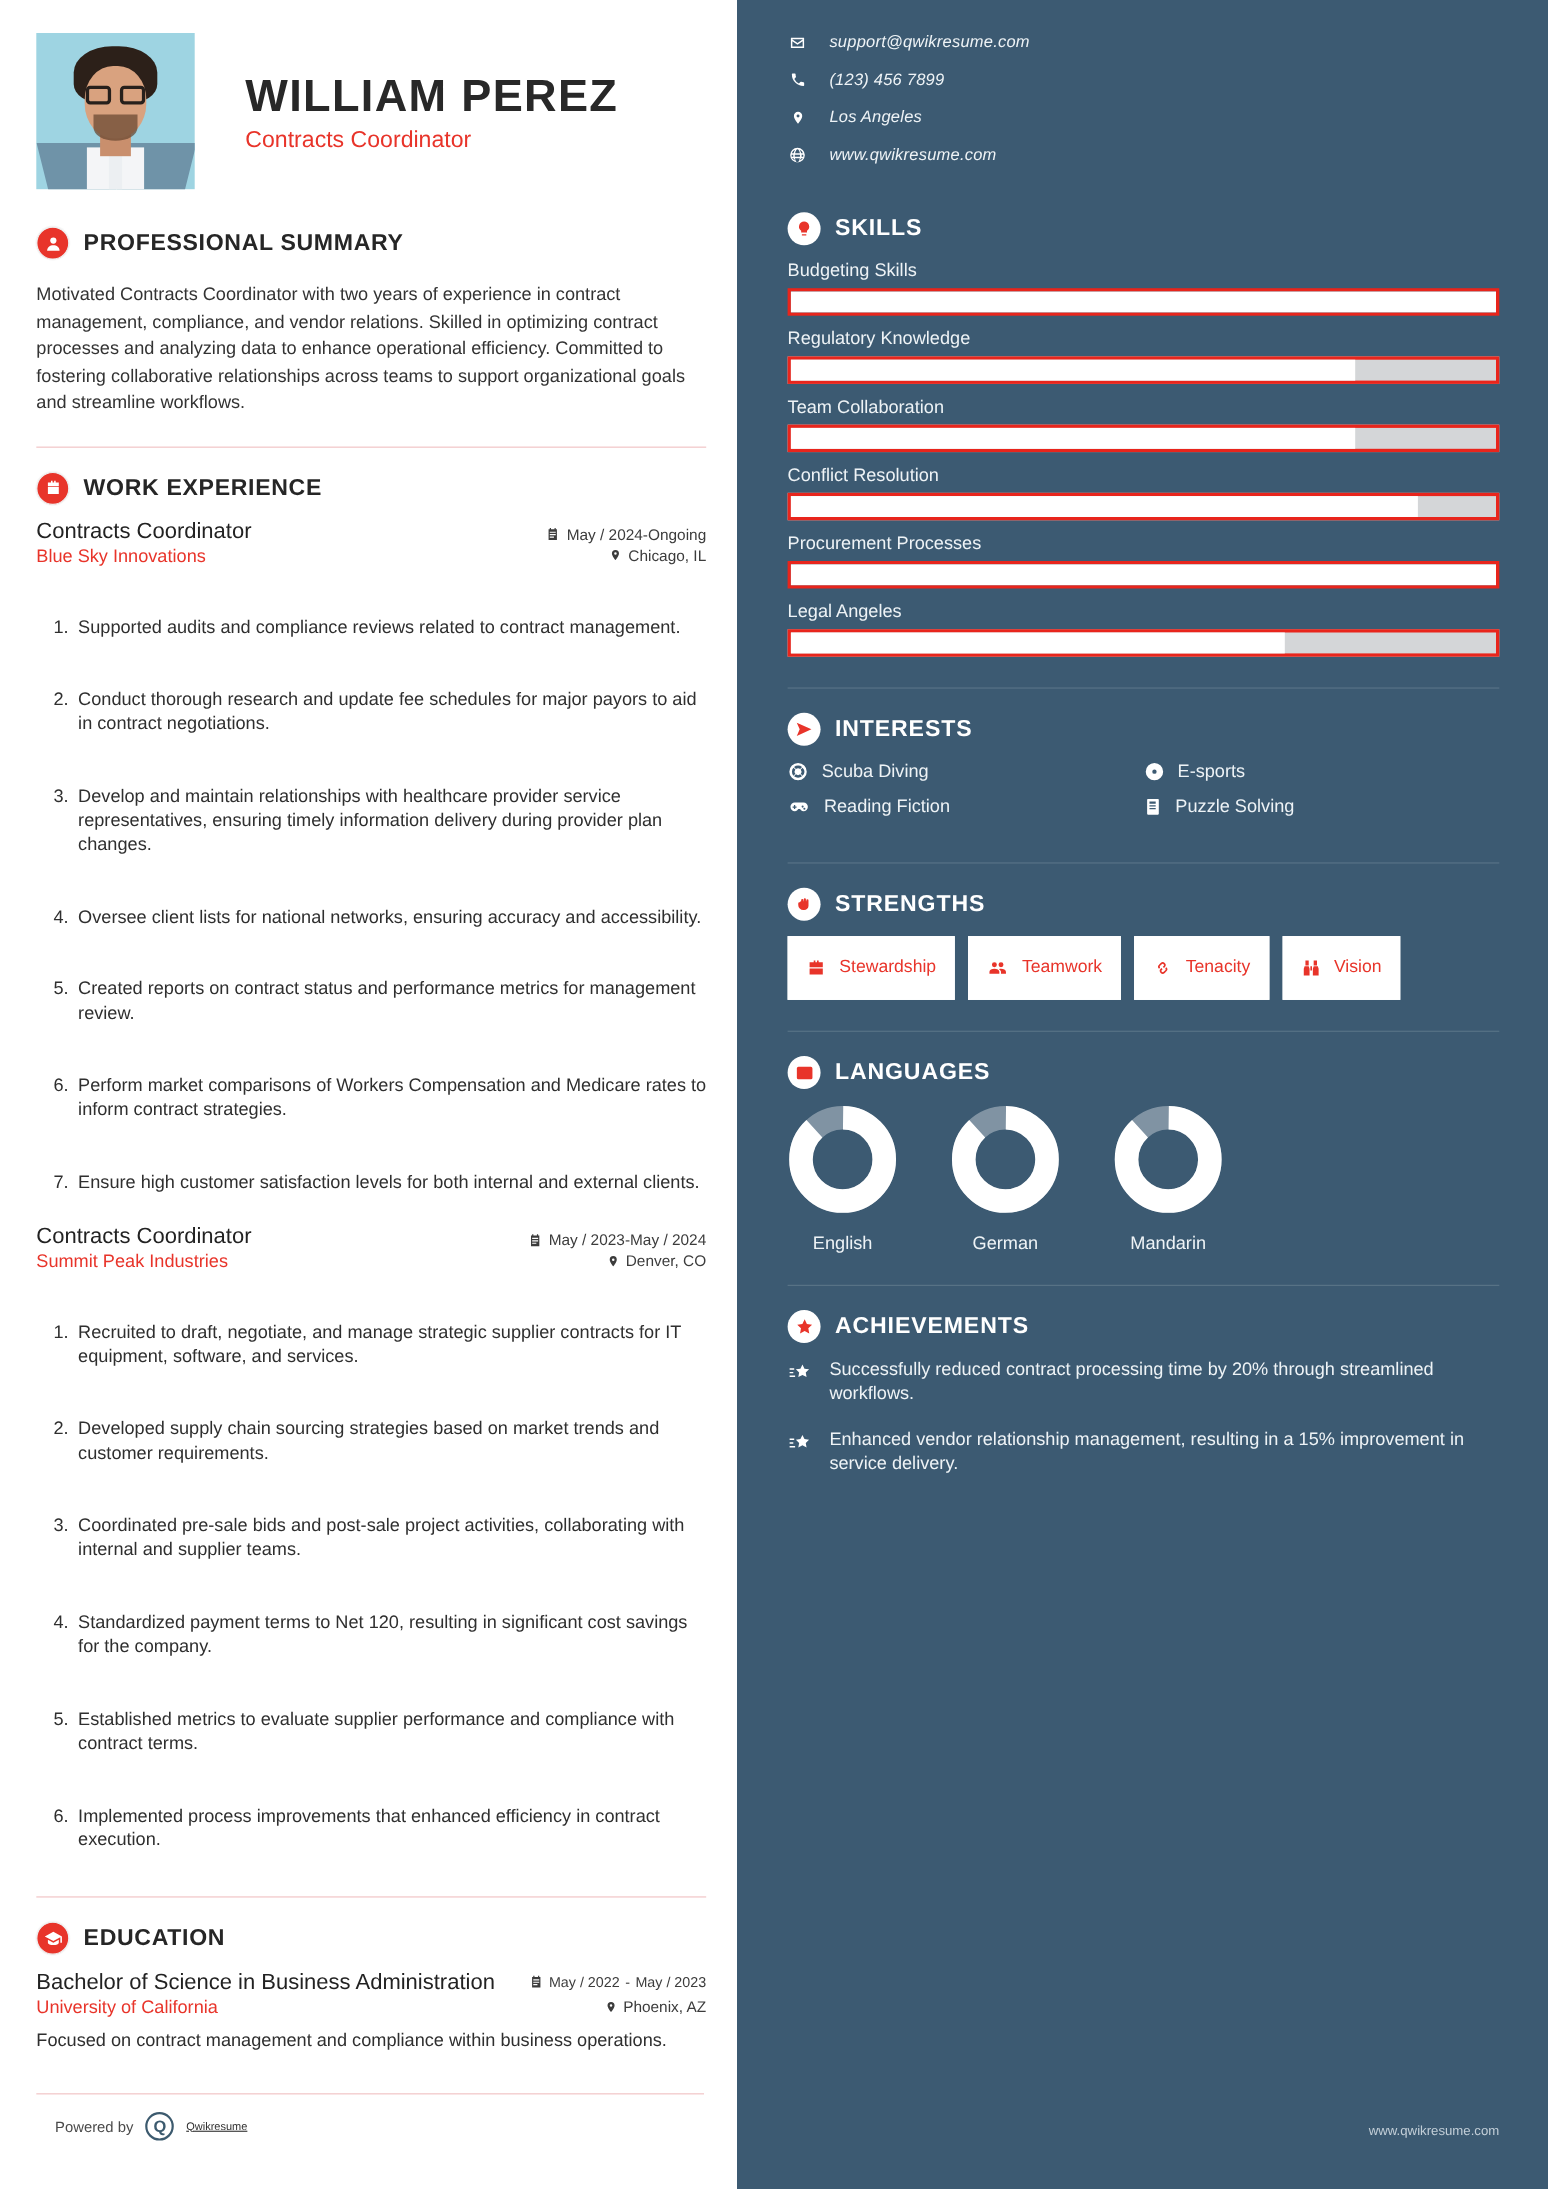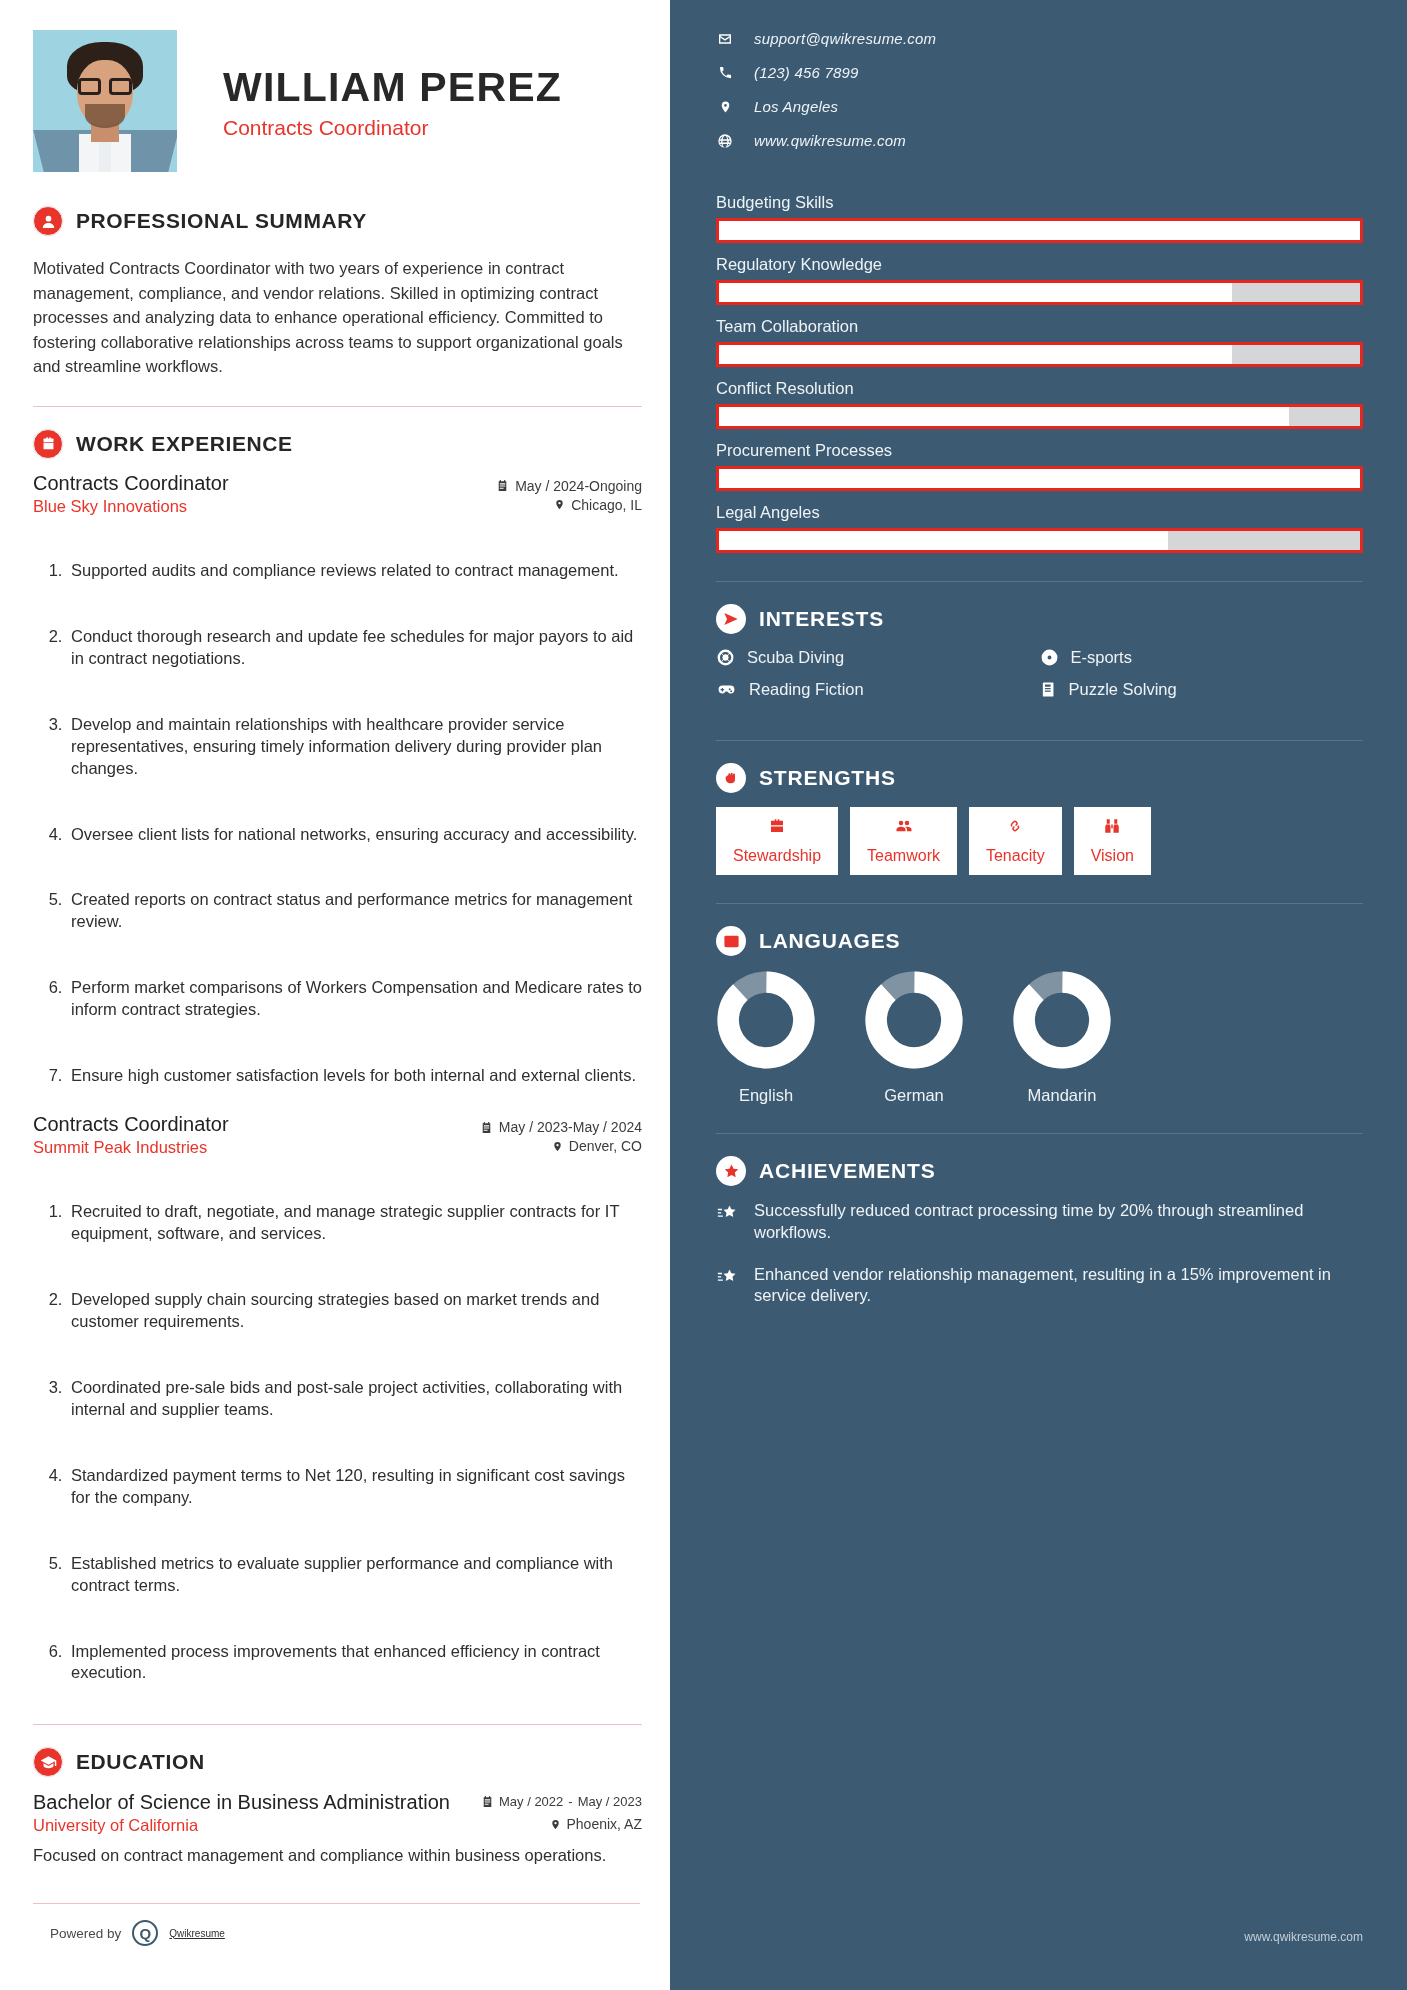--- a/index.html
+++ b/index.html
@@ -127,24 +127,23 @@
 
   .interest-grid { display:flex; flex-wrap:wrap; }
   .interest { width:50%; display:flex; align-items:center; gap:12px; margin-bottom:13px; }
   .interest svg { fill:#ffffff; flex-shrink:0; }
   .interest span { font-size:16.5px; color:#eef3f6; }
 
   .strength-grid { display:flex; flex-wrap:wrap; gap:12px; }
   .strength {
     background:#ffffff; color:#e8342a;
     border:1px solid #fff;
-    padding:9px 16px;
+    padding:19px 16px;
     display:flex; align-items:center; gap:12px;
     font-size:16px;
-    flex-direction:column;
   }
   .strength svg { fill:#e8342a; flex-shrink:0; }
 
   .lang-row { display:flex; gap:48px; margin-top:10px; }
   .lang { width:100px; text-align:center; }
   .lang-name { font-size:16.5px; color:#eef3f6; margin-top:12px; }
 
   .ach { display:flex; gap:16px; margin-bottom:20px; align-items:flex-start; }
   .ach svg { fill:#ffffff; flex-shrink:0; margin-top:3px; }
   .ach-txt { font-size:16.5px; line-height:1.32; color:#eef3f6; }
@@ -334,20 +333,28 @@
     <div class="contact-item">
       <span class="contact-ico">
         <svg width="16" height="16" viewBox="0 0 24 24">
             <path d="M12 2a10 10 0 100 20 10 10 0 000-20zm0 2c1.3 0 2.8 2.3 3.3 5.5H8.7C9.2 6.3 10.7 4 12 4zM6.6 9.5H4.3A8 8 0 018.9 4.7 13 13 0 006.6 9.5zm-2.5 2h2.2a17 17 0 000 2.9H4.1a8 8 0 010-2.9zm2.5 4.9A13 13 0 008.9 19.3 8 8 0 014.3 16.4zm1.9 0h6.6c-.5 3.2-2 5.5-3.3 5.5s-2.8-2.3-3.3-5.5zm-.2-2a15 15 0 010-2.9h7a15 15 0 010 2.9zm8.8 2h2.3a8 8 0 01-4.6 2.9 13 13 0 002.3-2.9zm.5-2a17 17 0 000-2.9h2.2a8 8 0 010 2.9zm-.5-4.9a13 13 0 00-2.3-4.8 8 8 0 014.6 4.8z"></path>
           </svg>
       </span>
       <span class="contact-txt">www.qwikresume.com</span>
     </div>
   </div>
 
+  <div class="r-head">
+    <span class="r-ico">
+      <svg width="16" height="16" viewBox="0 0 24 24">
+          <path d="M9 21h6v-1.5H9zm3-19a7 7 0 00-4 12.7V17h8v-2.3A7 7 0 0012 2z"></path>
+        </svg>
+    </span>
+    <span class="r-title">SKILLS</span>
+  </div>
 
   <div>
     <div class="skill">
       <div class="skill-label">Budgeting Skills</div>
       <div class="skill-bar">
           <div class="skill-fill" style="width: 100%;"></div>
         </div>
     </div>
     <div class="skill">
       <div class="skill-label">Regulatory Knowledge</div>

